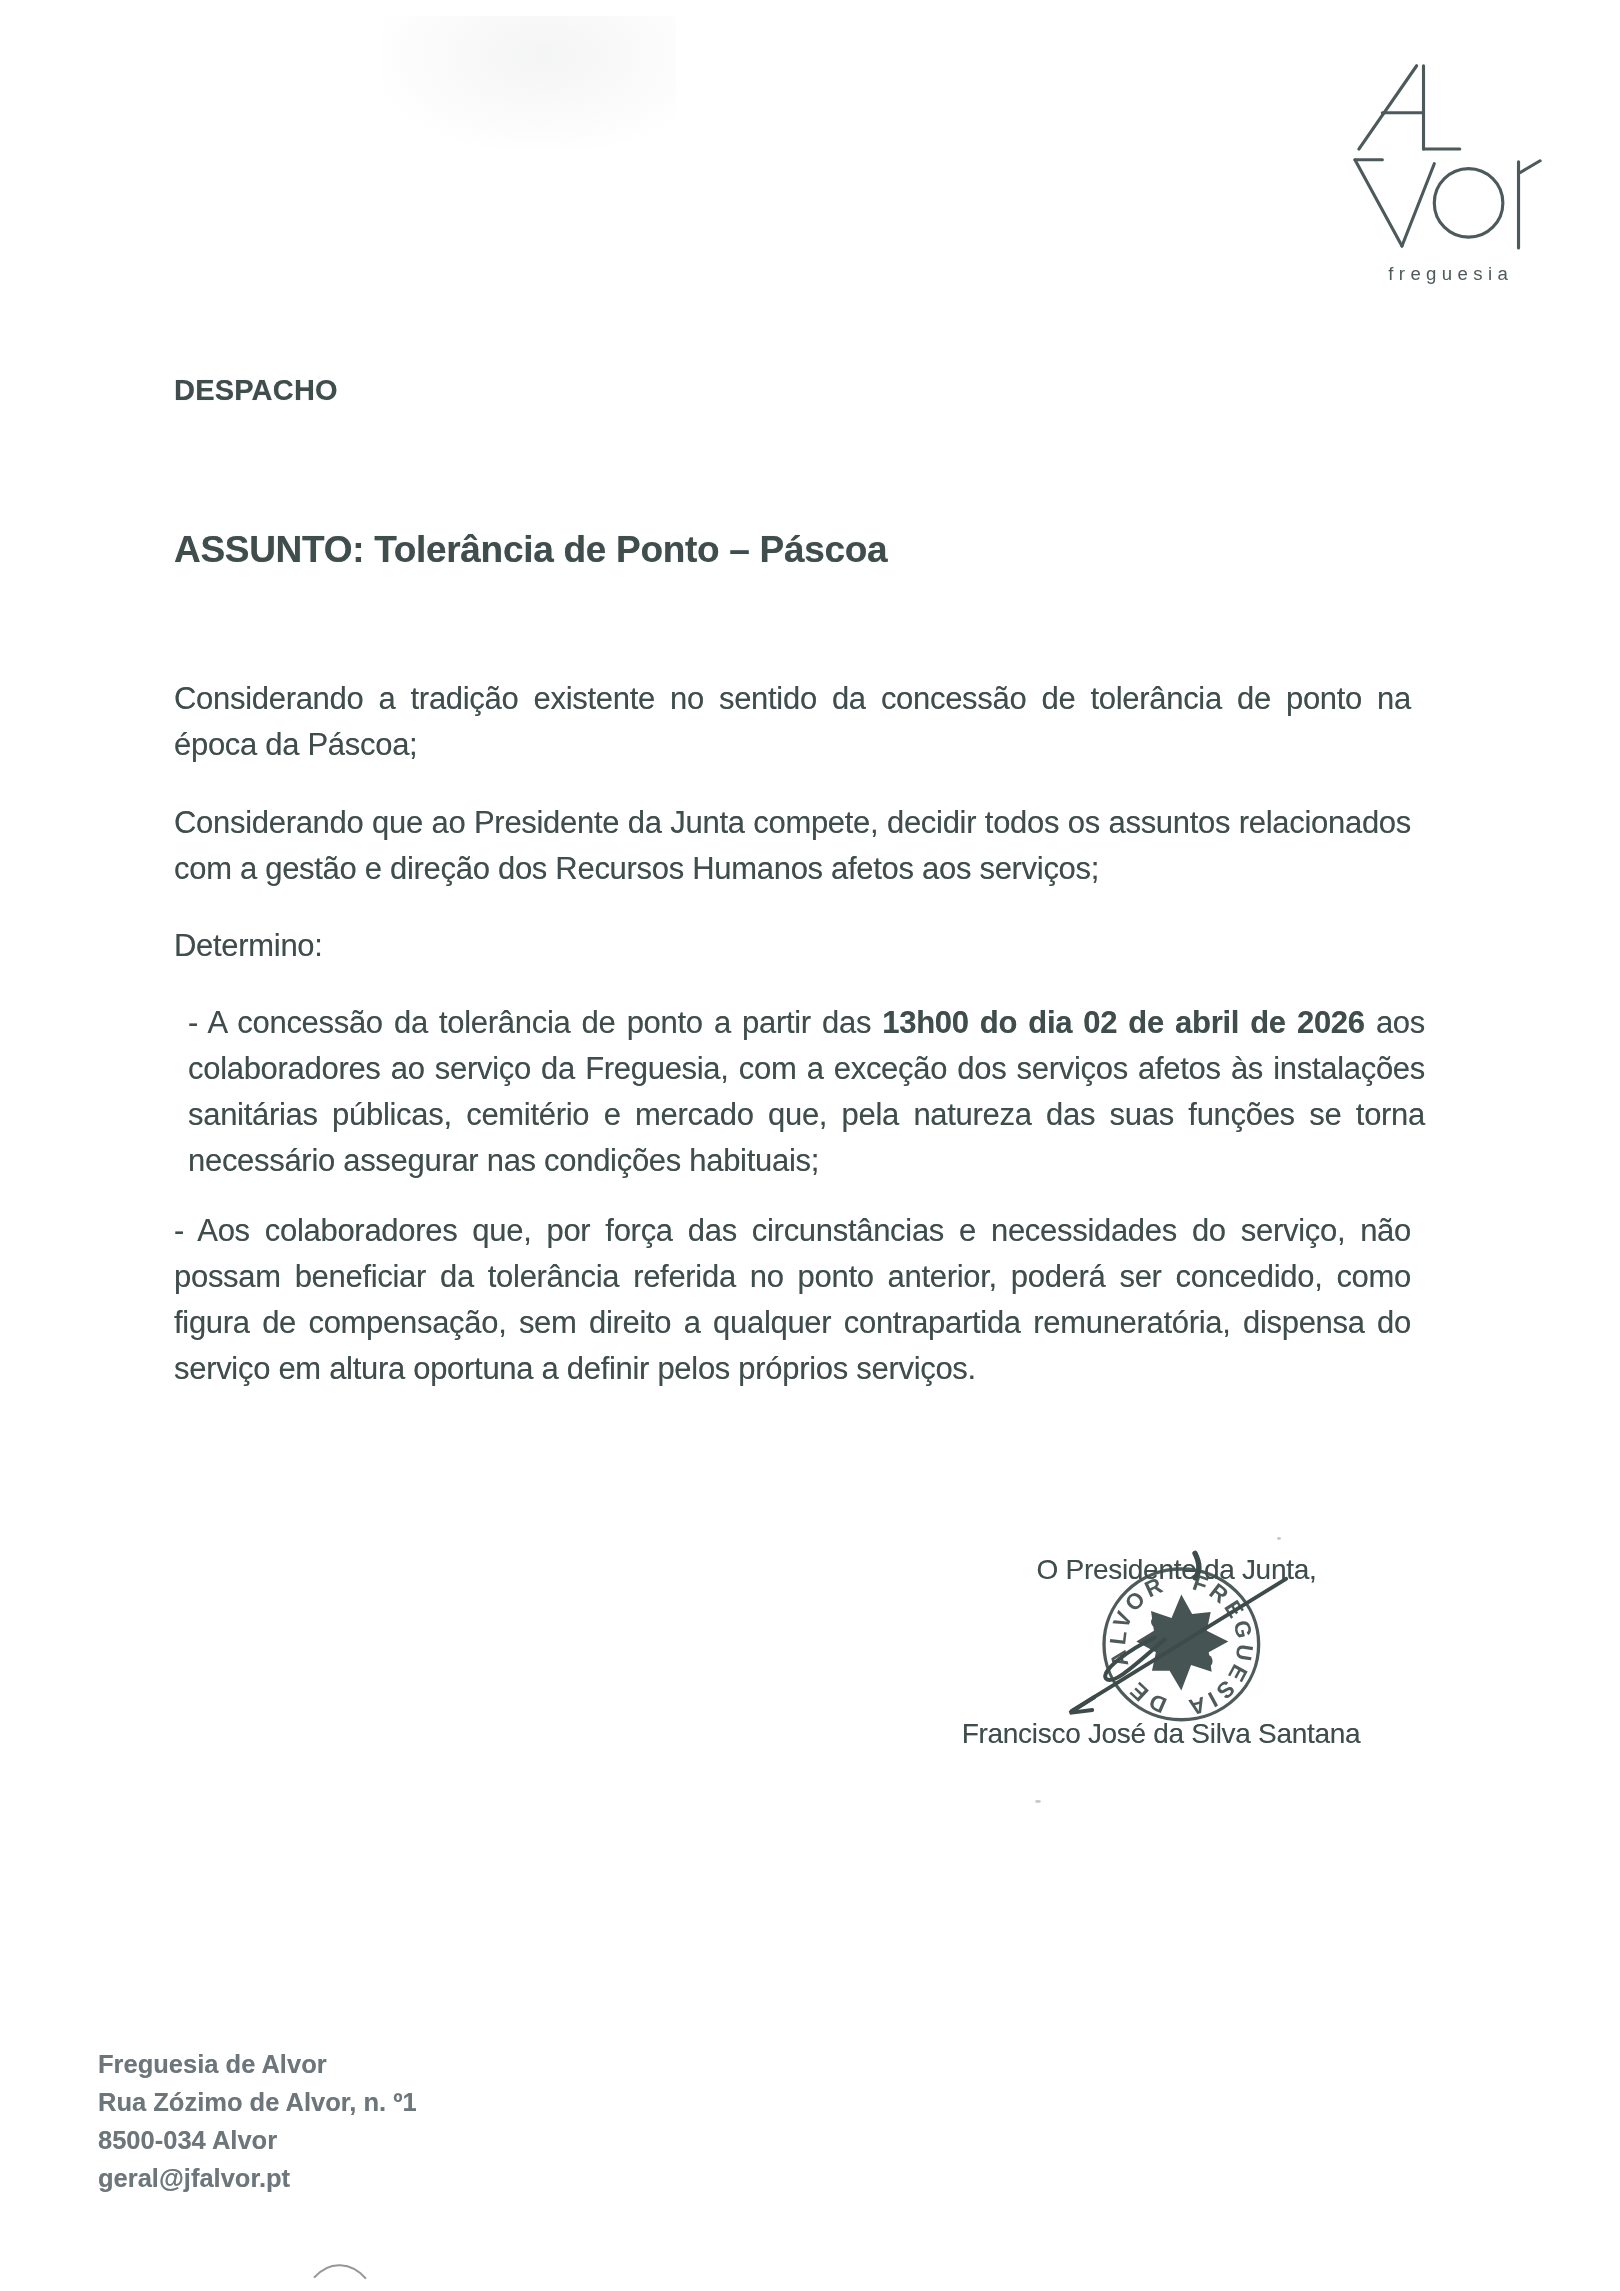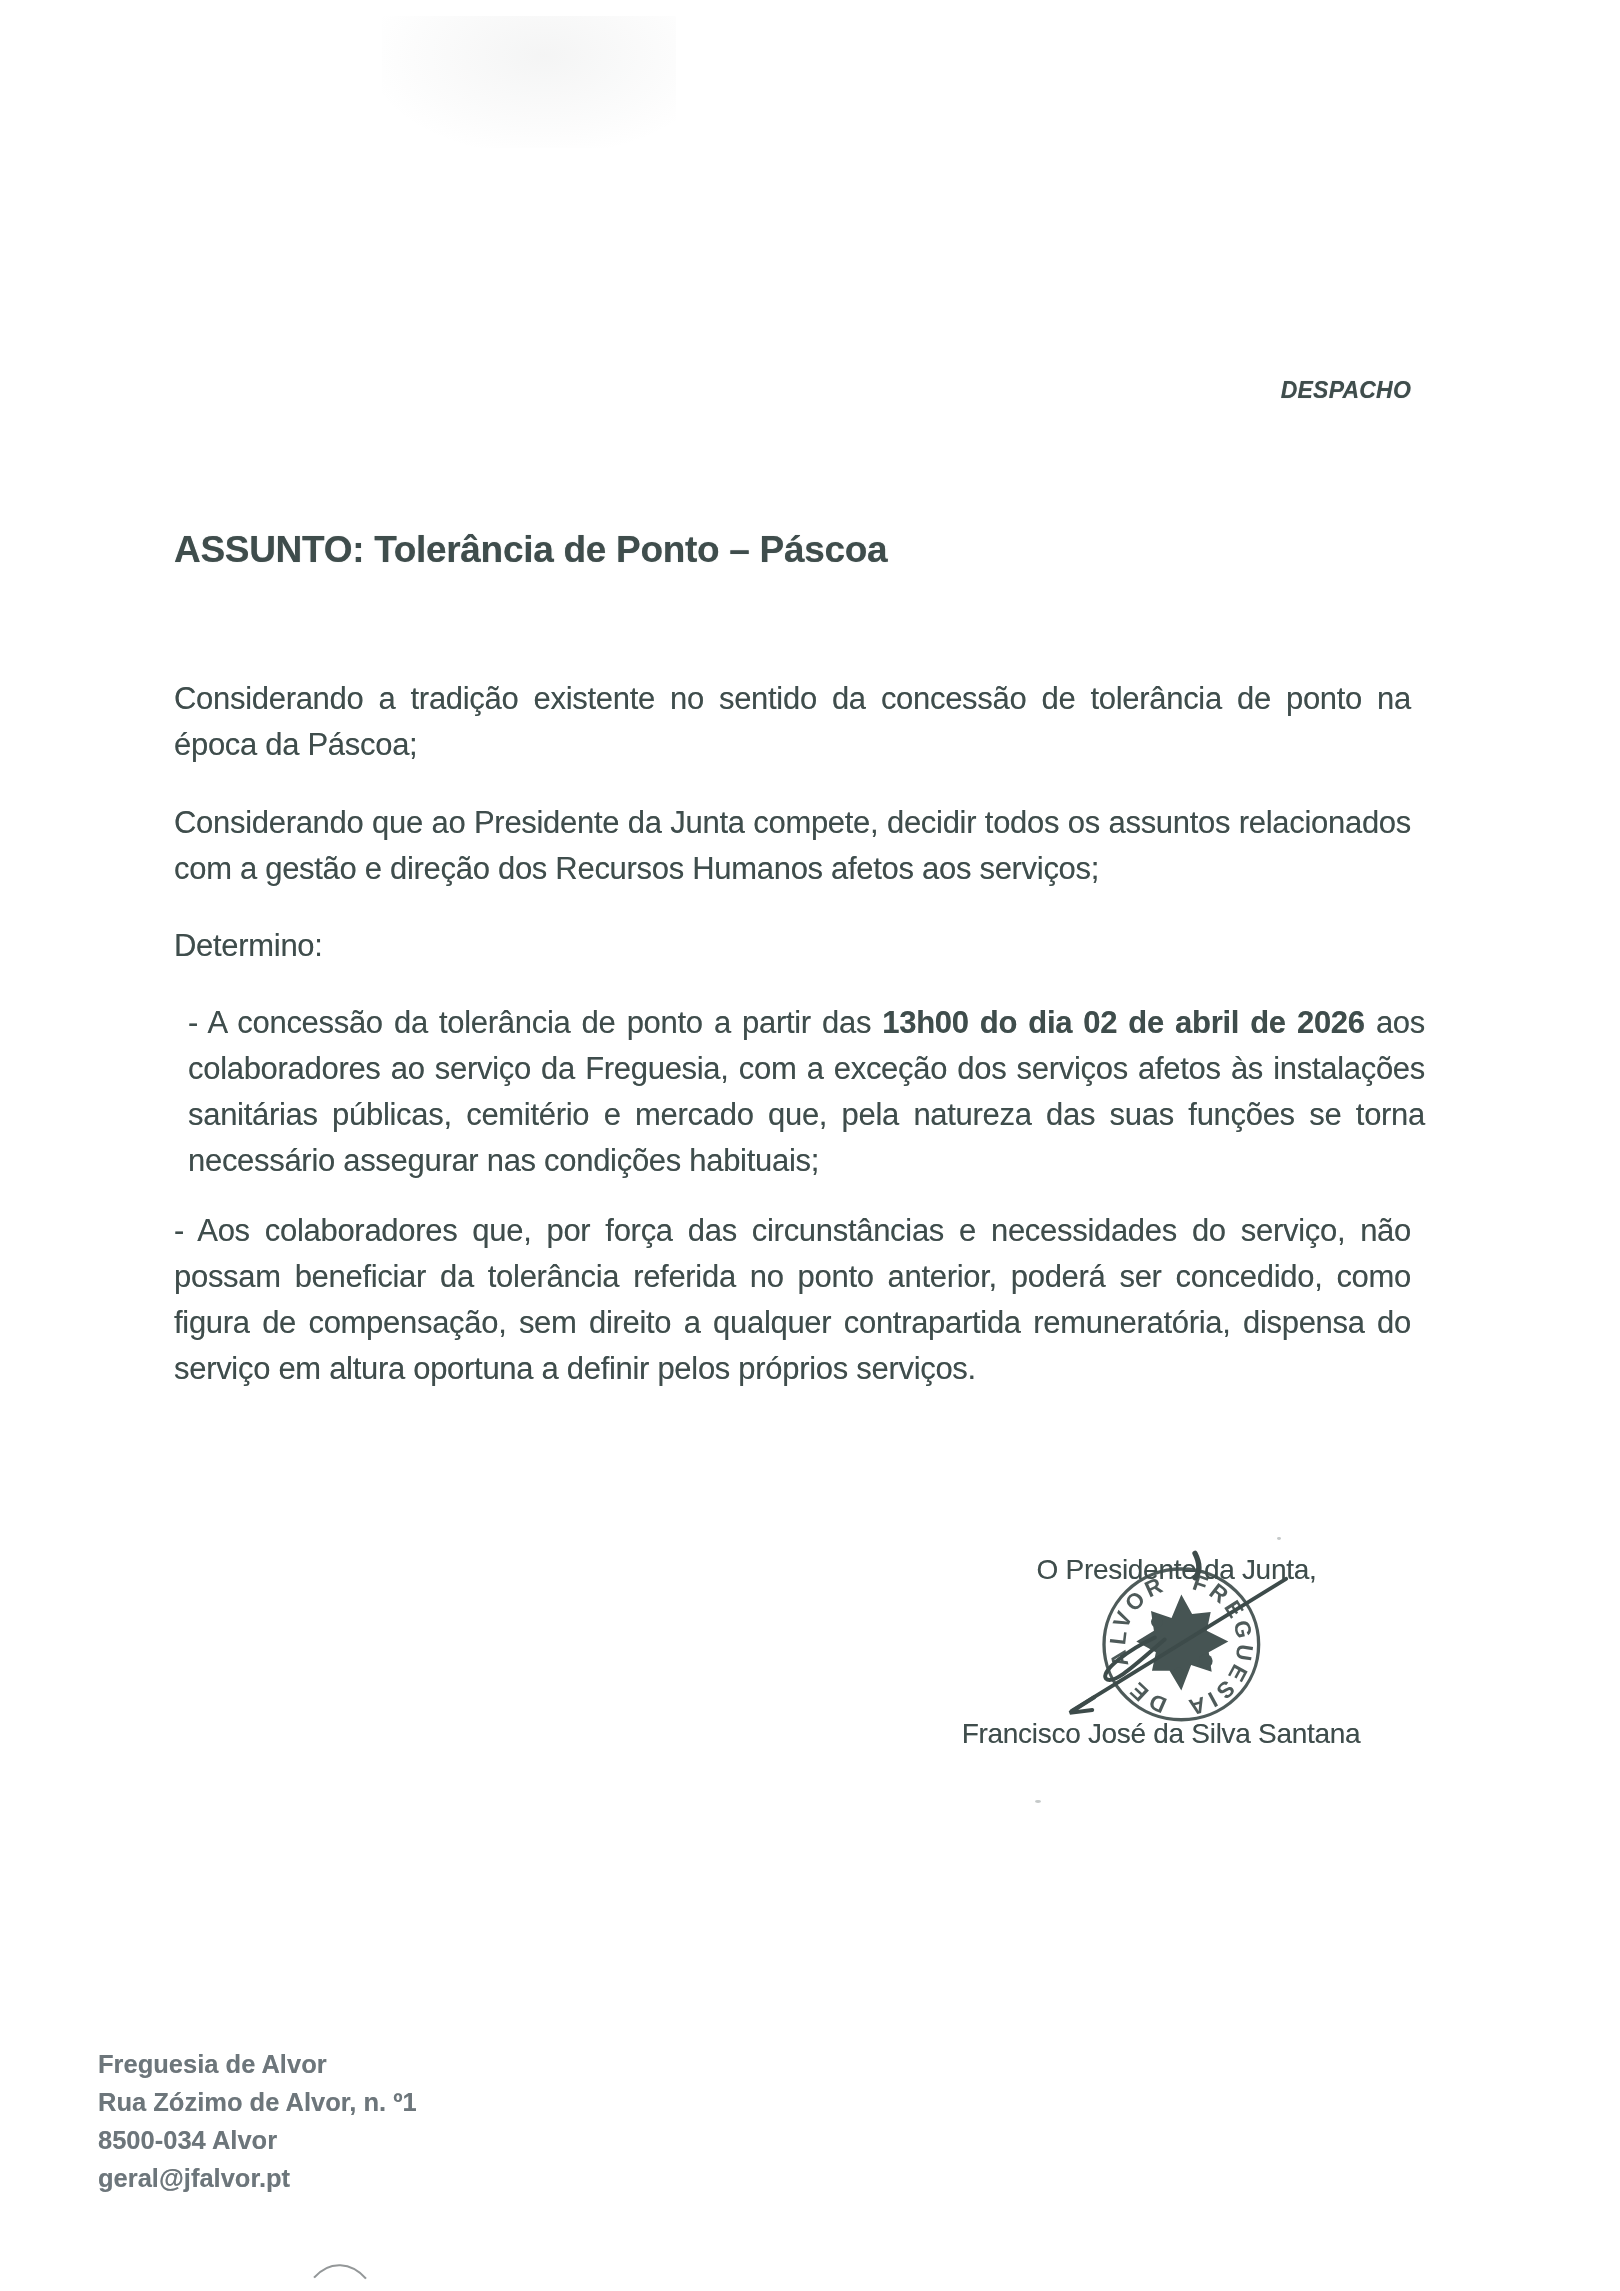--- a/index.html
+++ b/index.html
@@ -16,24 +16,23 @@
   .doc-text{
     font-size:31px;
     letter-spacing:-0.3px;
     line-height:46px;
     color:#3f4d4c;
     text-shadow:0 0 0.6px rgba(62,77,76,0.5);
   }
   .justify{text-align:justify;}
   .bold{font-weight:bold;}
   .title{
-    font-size:23px;font-weight:bold;text-align:right;
+    font-size:29px;font-weight:bold;text-align:left;
     letter-spacing:0.2px;
     text-shadow:0 0 0.7px rgba(62,77,76,0.55);
-    font-style:italic;
   }
   .subject{
     font-size:37px;font-weight:bold;
     text-shadow:0 0 0.7px rgba(62,77,76,0.55);
   }
   .sig-line{font-size:28px;text-align:center;}
   .footer-block{
     font-size:25.5px;font-weight:bold;
     line-height:38px;
     color:#6d767b;
@@ -52,20 +51,43 @@
     clip:rect(0 0 0 0);white-space:nowrap;
   }
 </style>
 </head>
 <body>
 
 <div class="page">
 
   <div class="abs smudge" style="left:382px;top:15.7px;width:294px;height:132px;"></div>
 
+  <div class="abs" style="left:1345px;top:54px;width:206px;height:240px;">
+    <span class="visually-hidden">ALVOr</span>
+    <svg width="206" height="240" viewBox="0 0 210 245">
+      <g stroke="#4d5a5c" stroke-width="3.2" fill="none" stroke-linecap="round">
+
+        <path d="M14,97 L73,12"></path>
+        <path d="M80,12 L80,97"></path>
+        <path d="M38,60 L80,60"></path>
+
+        <path d="M80,97 L117,97"></path>
+
+        <path d="M10,108 L38,108"></path>
+        <path d="M10,108 L58,196"></path>
+        <path d="M58,196 L91,112"></path>
+
+        <circle cx="126" cy="152" r="35"></circle>
+
+        <path d="M177,110 L177,198"></path>
+        <path d="M177,122 L199,109"></path>
+      </g>
+      <text x="44" y="231" font-size="19" letter-spacing="5.5" fill="#4d5a5c" font-family="Liberation Sans, sans-serif">freguesia</text>
+    </svg>
+  </div>
 
   <div class="abs doc-text title" style="left:174px;top:367px;width:1237px;">DESPACHO</div>
 
   <div class="abs doc-text subject" style="left:174px;top:527px;width:1237px;">ASSUNTO: Tolerância de Ponto – Páscoa</div>
 
   <div class="abs doc-text justify" style="left:174px;top:676px;width:1237px;">Considerando a tradição existente no sentido da concessão de tolerância de ponto na época da Páscoa;</div>
 
   <div class="abs doc-text justify" style="left:174px;top:800px;width:1237px;">Considerando que ao Presidente da Junta compete, decidir todos os assuntos relacionados com a gestão e direção dos Recursos Humanos afetos aos serviços;</div>
 
   <div class="abs doc-text" style="left:174px;top:923px;width:1237px;">Determino:</div>

